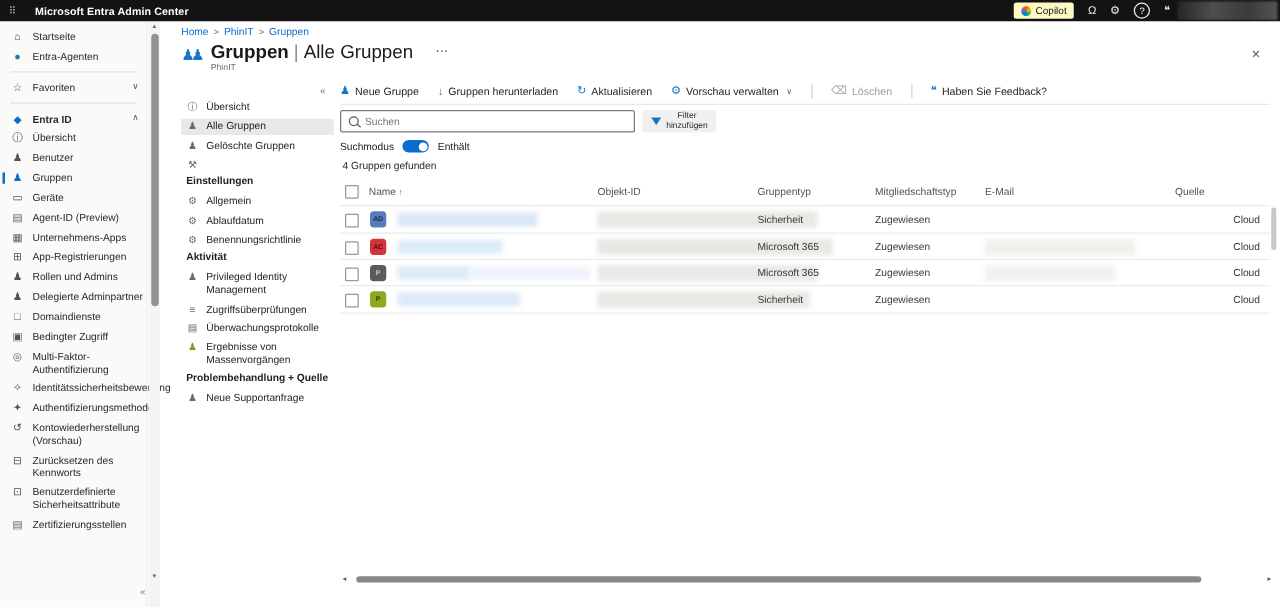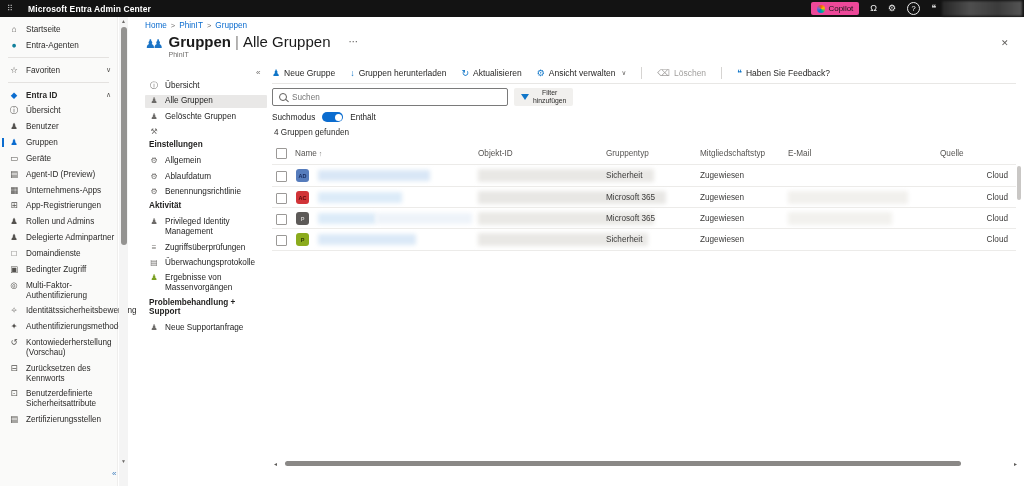--- a/index.html
+++ b/index.html
@@ -11,21 +11,21 @@
           display:flex;align-items:center;color:#fff;z-index:30;}
   .waffle{width:20px;text-align:center;font-size:8px;color:#b5b5b5;cursor:pointer;}
   .tb-title{font-size:8.5px;font-weight:bold;letter-spacing:.1px;margin-left:8px;white-space:nowrap;}
   .tb-search{position:absolute;left:318px;top:2px;width:386px;height:13px;background:#e4e4e4;
              border-radius:2px;display:flex;align-items:center;gap:4px;padding:0 6px;
              color:#1f1f1f;font-size:7.5px;box-sizing:border-box;}
   .mag{width:5px;height:5px;border:1px solid #444;border-radius:50%;position:relative;flex:0 0 auto;}
   .mag::after{content:"";position:absolute;width:4px;height:1px;background:#444;
               right:-3px;bottom:-1px;transform:rotate(40deg);}
   .tb-right{position:absolute;right:88px;top:2px;display:flex;align-items:center;gap:11px;}
-  .copilot{background:#ec4899;color:#151515;border-radius:2px;height:13px;display:flex;align-items:center;
+  .copilot{background:#fef9c3;color:#151515;border-radius:2px;height:13px;display:flex;align-items:center;
            gap:3px;padding:0 6px;font-size:8px;cursor:pointer;}
   .cp-icon{width:8px;height:8px;border-radius:50%;flex:0 0 auto;
            background:conic-gradient(#f2590f,#ffb900,#00b294,#0078d4,#8661c5,#f2590f);}
   .tb-ic{font-size:9px;color:#ececec;line-height:13px;cursor:pointer;}
   .tb-help{width:11px;height:11px;border:1px solid #ececec;border-radius:50%;font-size:7.5px;
            display:flex;align-items:center;justify-content:center;cursor:pointer;}
   .user-blur{position:absolute;right:2px;top:1px;width:80px;height:15px;border-radius:1px;
              background:linear-gradient(90deg,#262626,#4e4e4e 35%,#3b3b3b 70%,#555);filter:blur(1px);}
 
   
@@ -302,21 +302,21 @@
       <span>Zugriffsüberprüfungen</span>
     </div>
     <div class="gn-item">
       <span class="ic blue">▤</span>
       <span>Überwachungsprotokolle</span>
     </div>
     <div class="gn-item">
       <span class="ic green">♟</span>
       <span>Ergebnisse von Massenvorgängen</span>
     </div>
-    <div class="gn-head">Problembehandlung + Support</div>
+    <div class="gn-head">Problembehandlung + Quelle</div>
     <div class="gn-item">
       <span class="ic blue">♟</span>
       <span>Neue Supportanfrage</span>
     </div>
   </div>
 
   <div class="toolbar">
     <div class="tbi">
       <span class="ic">♟</span>
       <span>Neue Gruppe</span>
@@ -324,21 +324,21 @@
     <div class="tbi">
       <span class="ic">↓</span>
       <span>Gruppen herunterladen</span>
     </div>
     <div class="tbi">
       <span class="ic">↻</span>
       <span>Aktualisieren</span>
     </div>
     <div class="tbi">
       <span class="ic">⚙</span>
-      <span>Ansicht verwalten</span>
+      <span>Vorschau verwalten</span>
       <span class="chev">∨</span>
     </div>
     <div class="tb-div"></div>
     <div class="tbi disabled">
       <span class="ic">⌫</span>
       <span>Löschen</span>
     </div>
     <div class="tb-div"></div>
     <div class="tbi">
       <span class="ic">❝</span>

